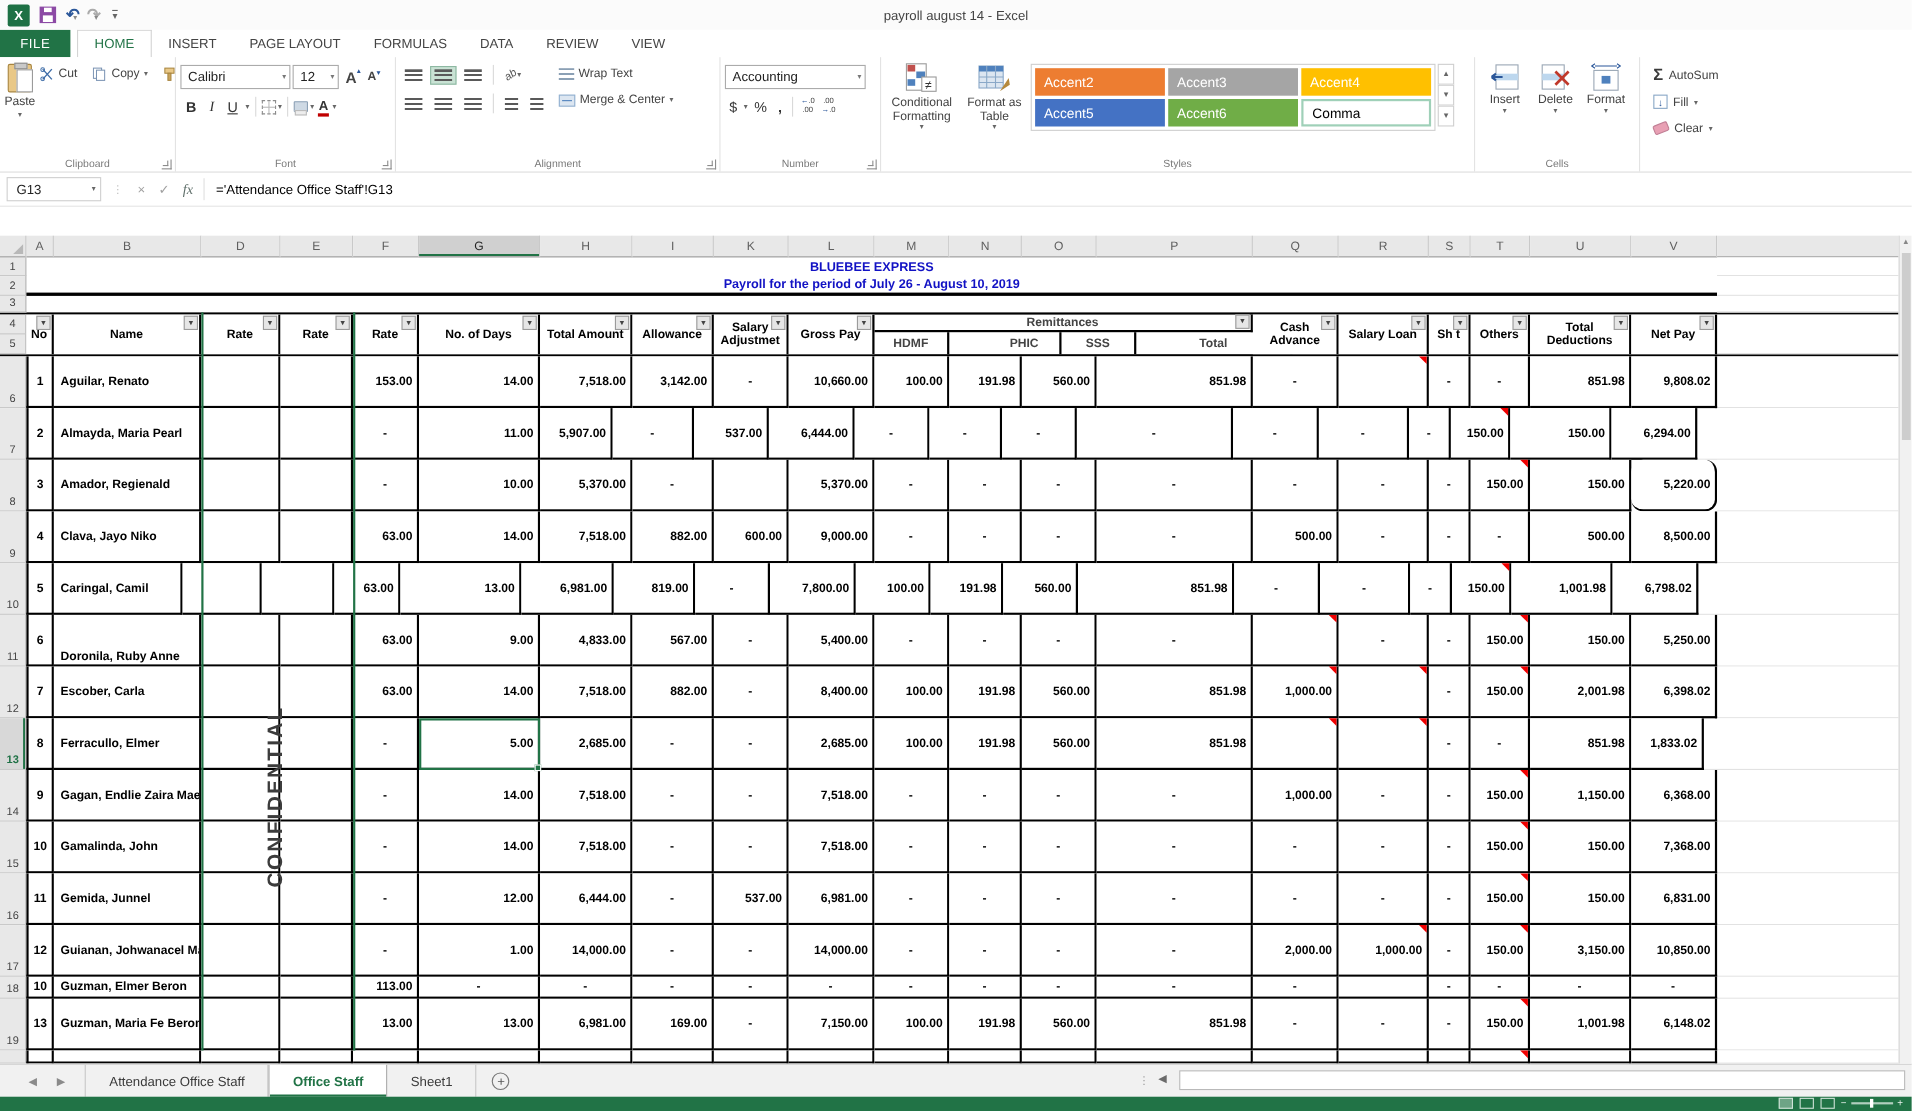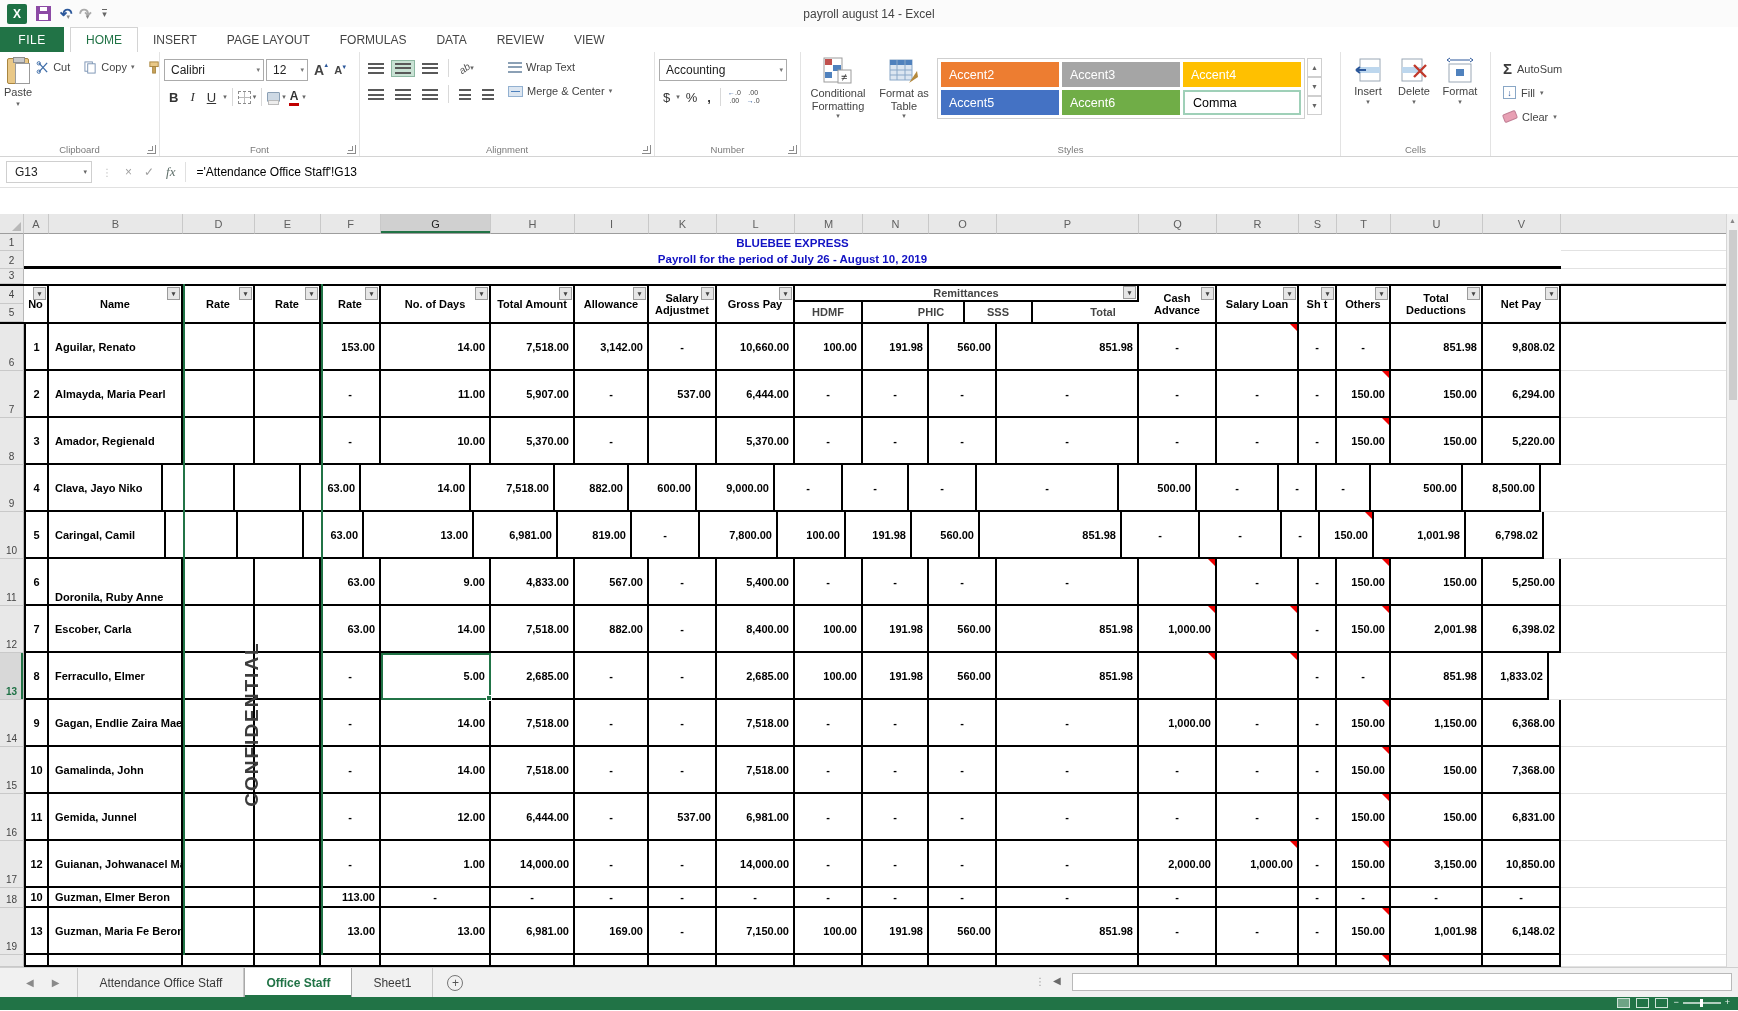--- a/index.html
+++ b/index.html
@@ -559,21 +559,21 @@
         <div class="rowfill"></div>
       </div>
       <div class="grow drow" style="height: 47px;">
         <div class="gut">7</div>
         <div class="dc cno first" style="width: 25px;">2</div>
         <div class="dc cnm" style="width: 134px;">Almayda, Maria Pearl</div>
         <div class="dc cval" style="width: 72px;"></div>
         <div class="dc cval" style="width: 66px;"></div>
         <div class="dc cdash" style="width: 60px;">-</div>
         <div class="dc cval" style="width: 110px;">11.00</div>
-        <div class="dc cval" style="width: 84px;">5,907.00</div>
+        <div class="dc cval" style="width: 66px;">5,907.00</div>
         <div class="dc cdash" style="width: 74px;">-</div>
         <div class="dc cval" style="width: 68px;">537.00</div>
         <div class="dc cval" style="width: 78px;">6,444.00</div>
         <div class="dc cdash" style="width: 68px;">-</div>
         <div class="dc cdash" style="width: 66px;">-</div>
         <div class="dc cdash" style="width: 68px;">-</div>
         <div class="dc cdash" style="width: 142px;">-</div>
         <div class="dc cdash" style="width: 78px;">-</div>
         <div class="dc cdash" style="width: 82px;">-</div>
         <div class="dc cdash" style="width: 38px;">-</div>
@@ -596,27 +596,27 @@
         <div class="dc cval" style="width: 78px;">5,370.00</div>
         <div class="dc cdash" style="width: 68px;">-</div>
         <div class="dc cdash" style="width: 66px;">-</div>
         <div class="dc cdash" style="width: 68px;">-</div>
         <div class="dc cdash" style="width: 142px;">-</div>
         <div class="dc cdash" style="width: 78px;">-</div>
         <div class="dc cdash" style="width: 82px;">-</div>
         <div class="dc cdash" style="width: 38px;">-</div>
         <div class="dc cval" style="width: 54px;">150.00<div class="flagtr"></div></div>
         <div class="dc cval" style="width: 92px;">150.00</div>
-        <div class="dc cval" style="width: 78px;">5,220.00</div>
+        <div class="dc cval" style="width: 78px; border-radius: 11px;">5,220.00</div>
         <div class="rowfill"></div>
       </div>
       <div class="grow drow" style="height: 47px;">
         <div class="gut">9</div>
         <div class="dc cno first" style="width: 25px;">4</div>
-        <div class="dc cnm" style="width: 114px;">Clava, Jayo Niko</div>
+        <div class="dc cnm" style="width: 134px;">Clava, Jayo Niko</div>
         <div class="dc cval" style="width: 72px;"></div>
         <div class="dc cval" style="width: 66px;"></div>
         <div class="dc cval" style="width: 60px;">63.00</div>
         <div class="dc cval" style="width: 110px;">14.00</div>
         <div class="dc cval" style="width: 84px;">7,518.00</div>
         <div class="dc cval" style="width: 74px;">882.00</div>
         <div class="dc cval" style="width: 68px;">600.00</div>
         <div class="dc cval" style="width: 78px;">9,000.00</div>
         <div class="dc cdash" style="width: 68px;">-</div>
         <div class="dc cdash" style="width: 66px;">-</div>

